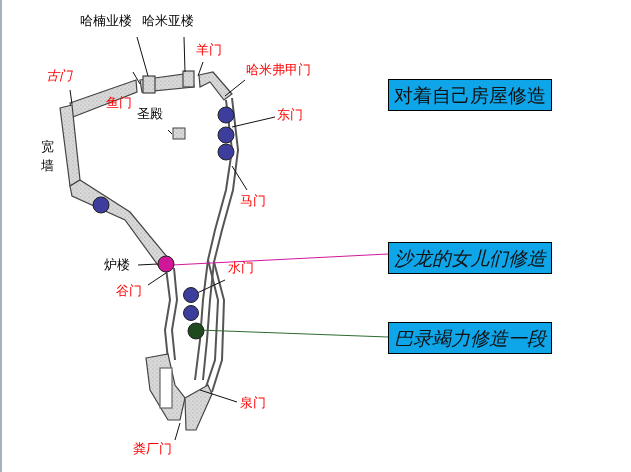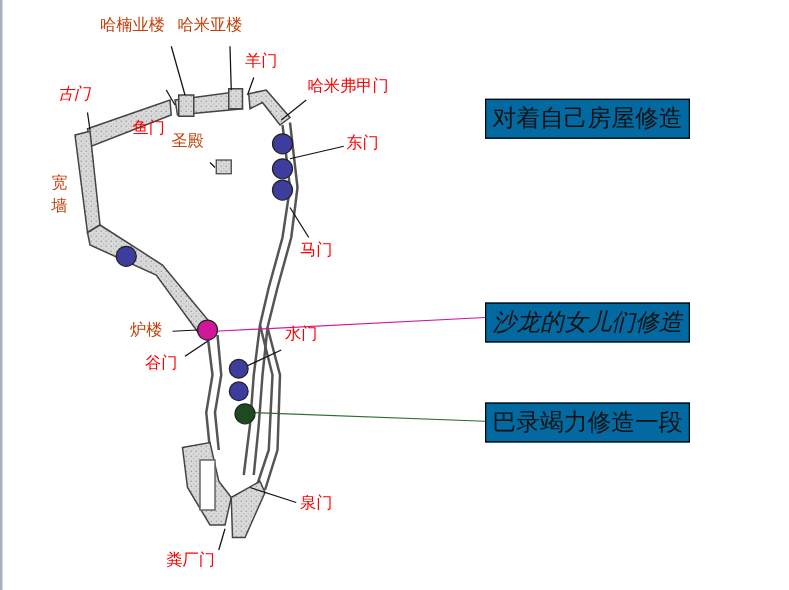--- a/index.html
+++ b/index.html
@@ -4,25 +4,25 @@
 <style>
   html, body { margin: 0; padding: 0; }
   body {
     width: 631px; height: 472px; position: relative; overflow: hidden;
     background: #ffffff;
     font-family: "DejaVu Sans", sans-serif;
   }
   .left-edge { position: absolute; left: 0; top: 0; width: 2px; height: 472px; background: #a9b1bb; }
   svg.map { position: absolute; left: 0; top: 0; }
   .lbl { position: absolute; font-size: 13px; white-space: nowrap; line-height: 15px; }
-  .lbl.black { color: #c2410c; }
+  .lbl.black { color: #000000; }
   .lbl.red { color: #ff0000; }
   .vert { width: 14px; white-space: normal; line-height: 19px; }
   .box {
-    position: absolute; background: #0369a1; border: 1.5px solid #000;
+    position: absolute; background: #0ea5e9; border: 1.5px solid #000;
     font-size: 19px; line-height: 30px; height: 30px; padding: 0 5px;
     color: #111; white-space: nowrap; box-sizing: content-box;
   }
 </style>
 </head>
 <body>
 
 <div class="left-edge"></div>
 
 <svg class="map" width="631" height="472" viewBox="0 0 631 472">
@@ -108,13 +108,13 @@
 <div class="lbl red" style="left:246px;top:62px;">哈米弗甲门</div>
 <div class="lbl red" style="left:277px;top:107px;">东门</div>
 <div class="lbl red" style="left:240px;top:193px;">马门</div>
 <div class="lbl red" style="left:116px;top:283px;">谷门</div>
 <div class="lbl red" style="left:228px;top:260px;">水门</div>
 <div class="lbl red" style="left:240px;top:395px;">泉门</div>
 <div class="lbl red" style="left:133px;top:441px;text-align:center;">粪厂门</div>
 
 <div class="box" style="left:388px;top:79px;">对着自己房屋修造</div>
 <div class="box" style="left:388px;top:242px;font-style:italic;">沙龙的女儿们修造</div>
-<div class="box" style="left:388px;top:322px;">巴录竭力修造一段</div>
+<div class="box" style="left:388px;top:322px;font-style:italic;">巴录竭力修造一段</div>
 
 </body></html>

